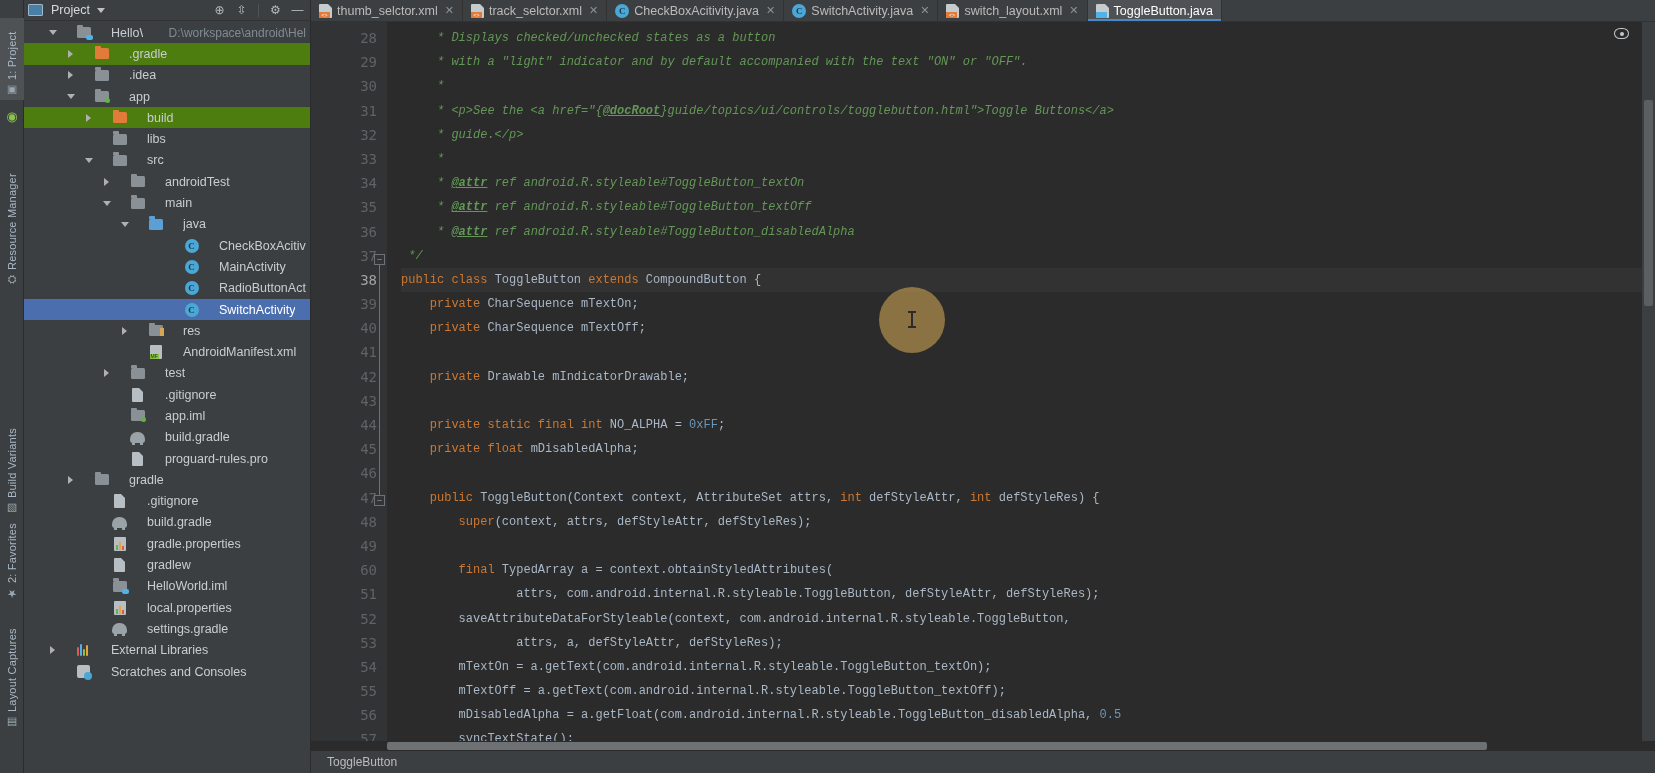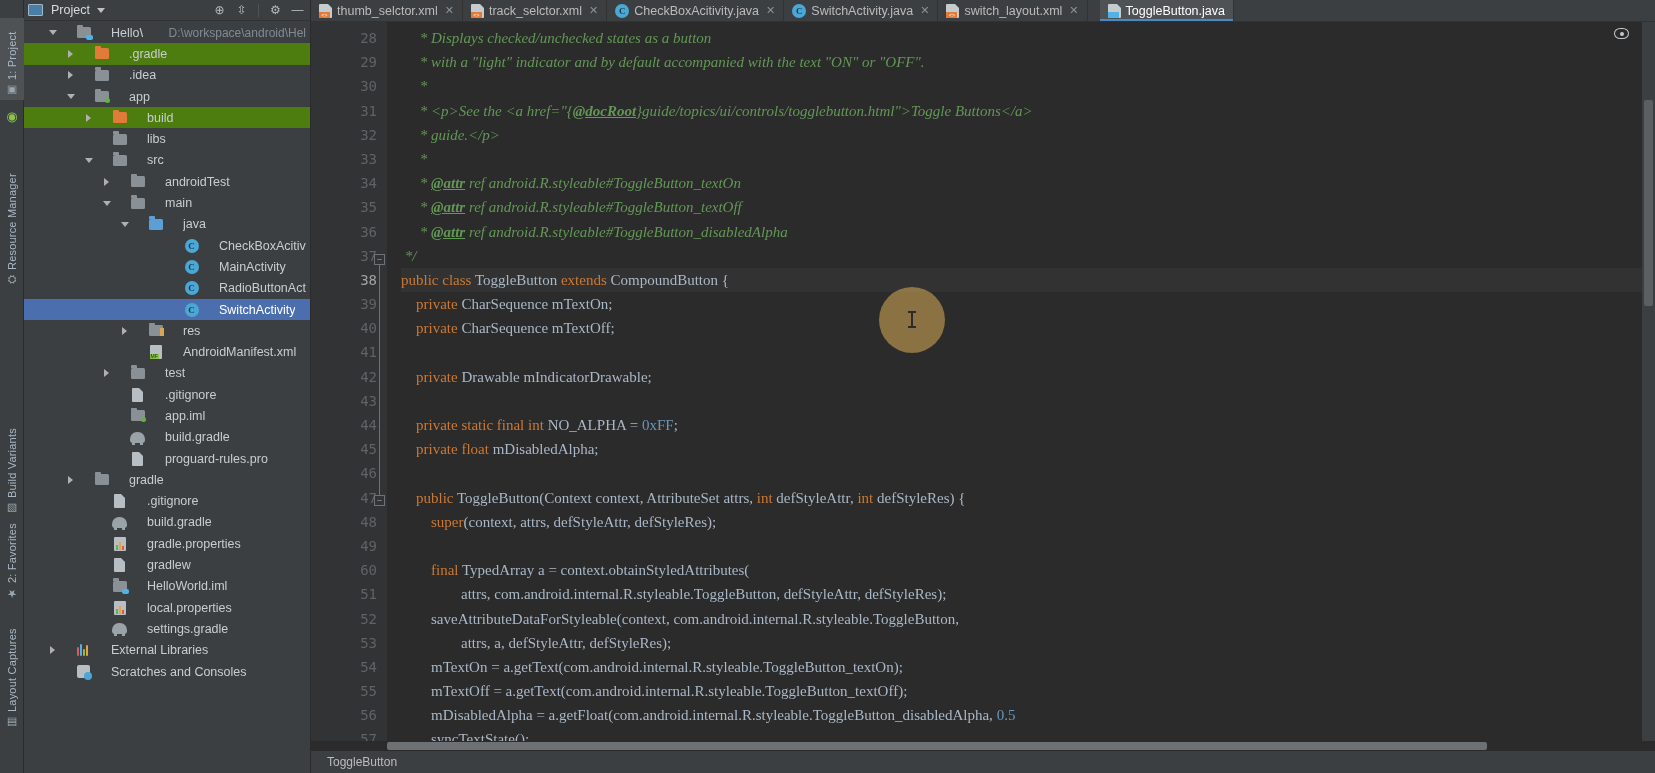--- a/index.html
+++ b/index.html
@@ -125,21 +125,21 @@
 
   .tabbar {
     height:22px; background:#3c3f41; display:flex; align-items:stretch;
     flex:0 0 22px; overflow:hidden; border-bottom:1px solid #323232;
   }
   .tab {
     display:flex; align-items:center; gap:5px; padding:0 8px;
     font-size:12.5px; color:#bbbbbb; white-space:nowrap;
     border-right:1px solid #323232; position:relative; cursor:default;
   }
-  .tab.active { background:#4e5254; color:#ffffff;margin-left:12px; }
+  .tab.active { background:#4e5254; color:#ffffff; }
   .tab.active::after {
     content:''; position:absolute; left:0; right:0; bottom:0; height:2px; background:#4a88c7;
   }
   .tabclose { color:#8c9296; font-size:11px; margin-left:2px; }
   .xmlico {
     width:13px;height:14px;background:#c5ccd0;border-radius:1px;position:relative;
   }
   .xmlico::before{content:'';position:absolute;right:0;top:0;border-left:4px solid transparent;border-top:4px solid #3c3f41;}
   .xmlico .cb{position:absolute;left:0;bottom:0;width:11px;height:6px;background:#e07b39;color:#fff;font-size:5px;line-height:6px;text-align:center;}
   .javaico {
@@ -158,21 +158,21 @@
   .gline.cur { color:#a4a3a3; }
   .foldmark {
     position:absolute; right:2px; width:11px; height:11px;
     border:1px solid #6e7175; color:#8a8d90; font-size:9px;
     line-height:9px; text-align:center; background:#313335;
   }
   .foldline { position:absolute; right:7px; width:1px; background:#6e7175; }
 
   .codepane { flex:1; position:relative; overflow:hidden; }
   .code {
-    font-family:Liberation Serif, serif; font-size:15px;
+    font-family:Liberation Mono, monospace; font-size:12px;
     padding:4px 0 0 14px; white-space:pre; color:#a9b7c6;
   }
   .cl { height:24.2px; line-height:24.2px; }
   .cl.cur { background:#323232; }
   .cmt { color:#629755; font-style:italic; }
   .cmt-tag { color:#629755; font-style:italic; text-decoration:underline; font-weight:bold; }
   .kw { color:#cc7832; }
   .num { color:#6897bb; }
   .txt { color:#a9b7c6; }
 

